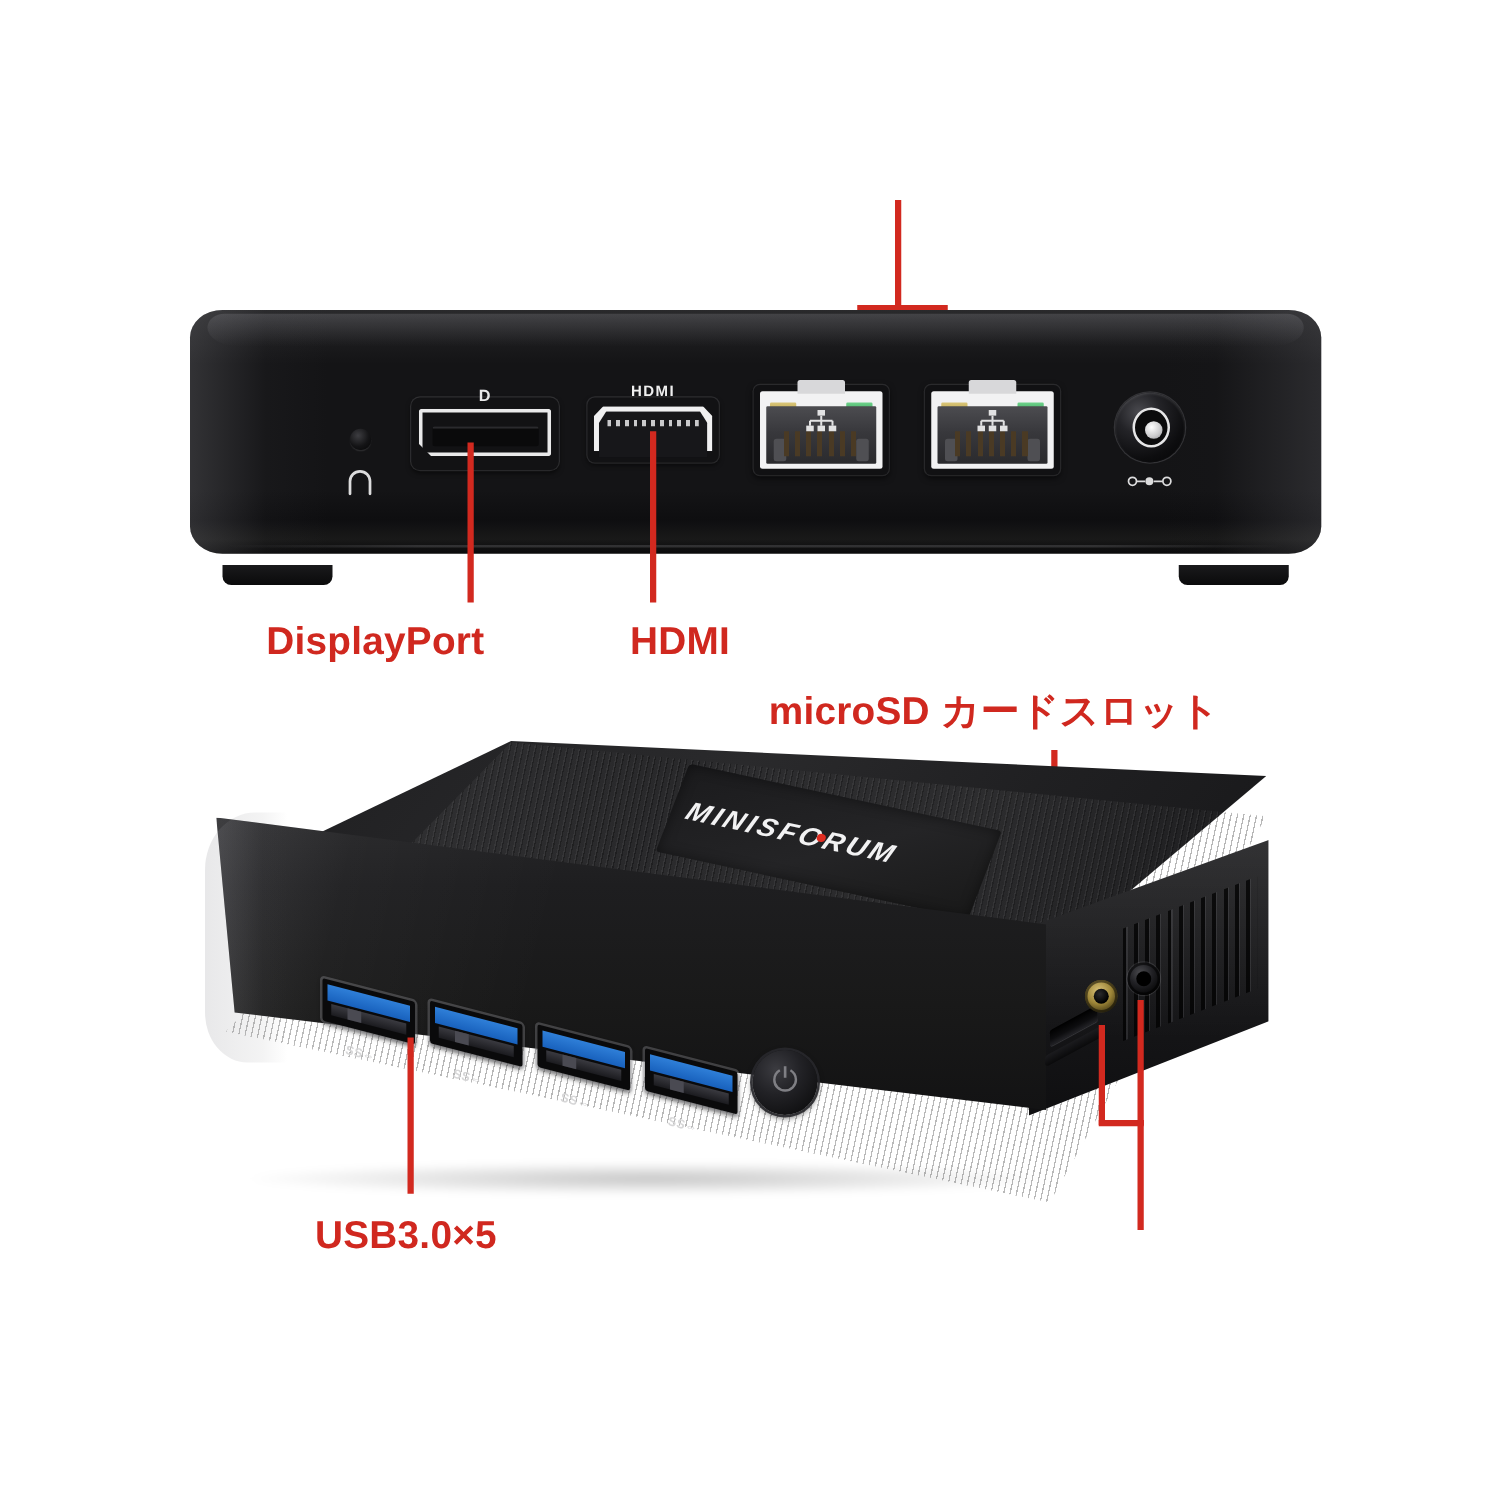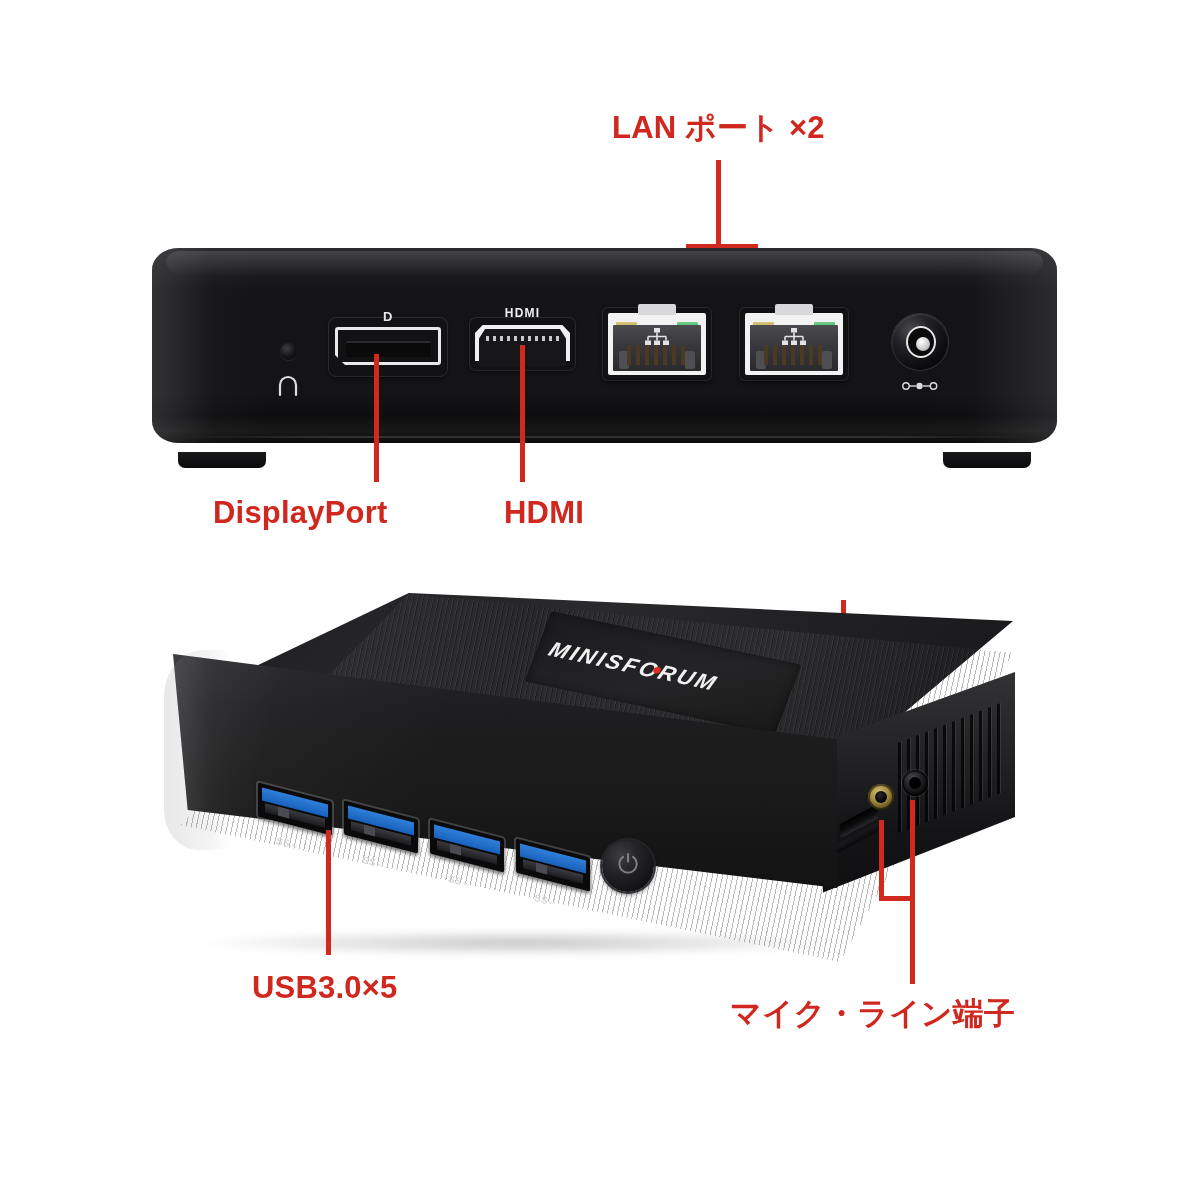--- a/index.html
+++ b/index.html
@@ -393,21 +393,20 @@
     width: 640px; height: 26px;
     background: radial-gradient(ellipse at center, rgba(0,0,0,.22), rgba(0,0,0,0) 72%);
     filter: blur(3px);
   }
 </style>
 </head>
 <body>
 
 <div id="stage">
 
-  <div class="anno" id="anno-lan" style="left:612px; top:112px; font-size:31px;">LAN ポート ×2</div>
 
   <div class="leader" style="left:716px; top:160px; width:5px; height:88px;"></div>
 
   <div class="leader" style="left:686px; top:244px; width:72px; height:5px;"></div>
 
   <div class="leader" style="left:686px; top:244px; width:5px; height:112px;"></div>
 
   <div class="leader" style="left:753px; top:244px; width:5px; height:112px;"></div>
 
   <div id="rear-unit">
@@ -496,20 +495,21 @@
       </svg>
     </div>
   </div>
 
   <div class="leader" style="left:374px; top:354px; width:5px; height:128px;"></div>
   <div class="anno" id="anno-dp" style="left:213px; top:497px; font-size:31px;">DisplayPort</div>
 
   <div class="leader" style="left:520px; top:345px; width:5px; height:137px;"></div>
   <div class="anno" id="anno-hdmi" style="left:504px; top:497px; font-size:31px;">HDMI</div>
 
+  <div class="anno" id="anno-sd" style="left:615px; top:553px; font-size:31px;">microSD カードスロット</div>
   <div class="leader" style="left:841px; top:600px; width:5px; height:230px;"></div>
 
   <div id="iso-shadow"></div>
 
   <div id="iso-unit">
 
     <div id="top-panel"></div>
     <div id="top-ridges"></div>
     <div id="top-gloss"></div>
 
@@ -564,15 +564,14 @@
   <div class="leader" style="left:326px; top:830px; width:5px; height:125px;"></div>
   <div class="anno" id="anno-usb" style="left:252px; top:972px; font-size:31px;">USB3.0×5</div>
 
   <div class="leader" style="left:879px; top:820px; width:5px; height:80px;"></div>
 
   <div class="leader" style="left:910px; top:800px; width:5px; height:100px;"></div>
 
   <div class="leader" style="left:879px; top:896px; width:36px; height:5px;"></div>
 
   <div class="leader" style="left:910px; top:896px; width:5px; height:88px;"></div>
-  <div class="anno" id="anno-audio" style="left:730px; top:998px; font-size:31px;">マイク・ライン端子</div>
 
 </div>
 
 </body></html>

